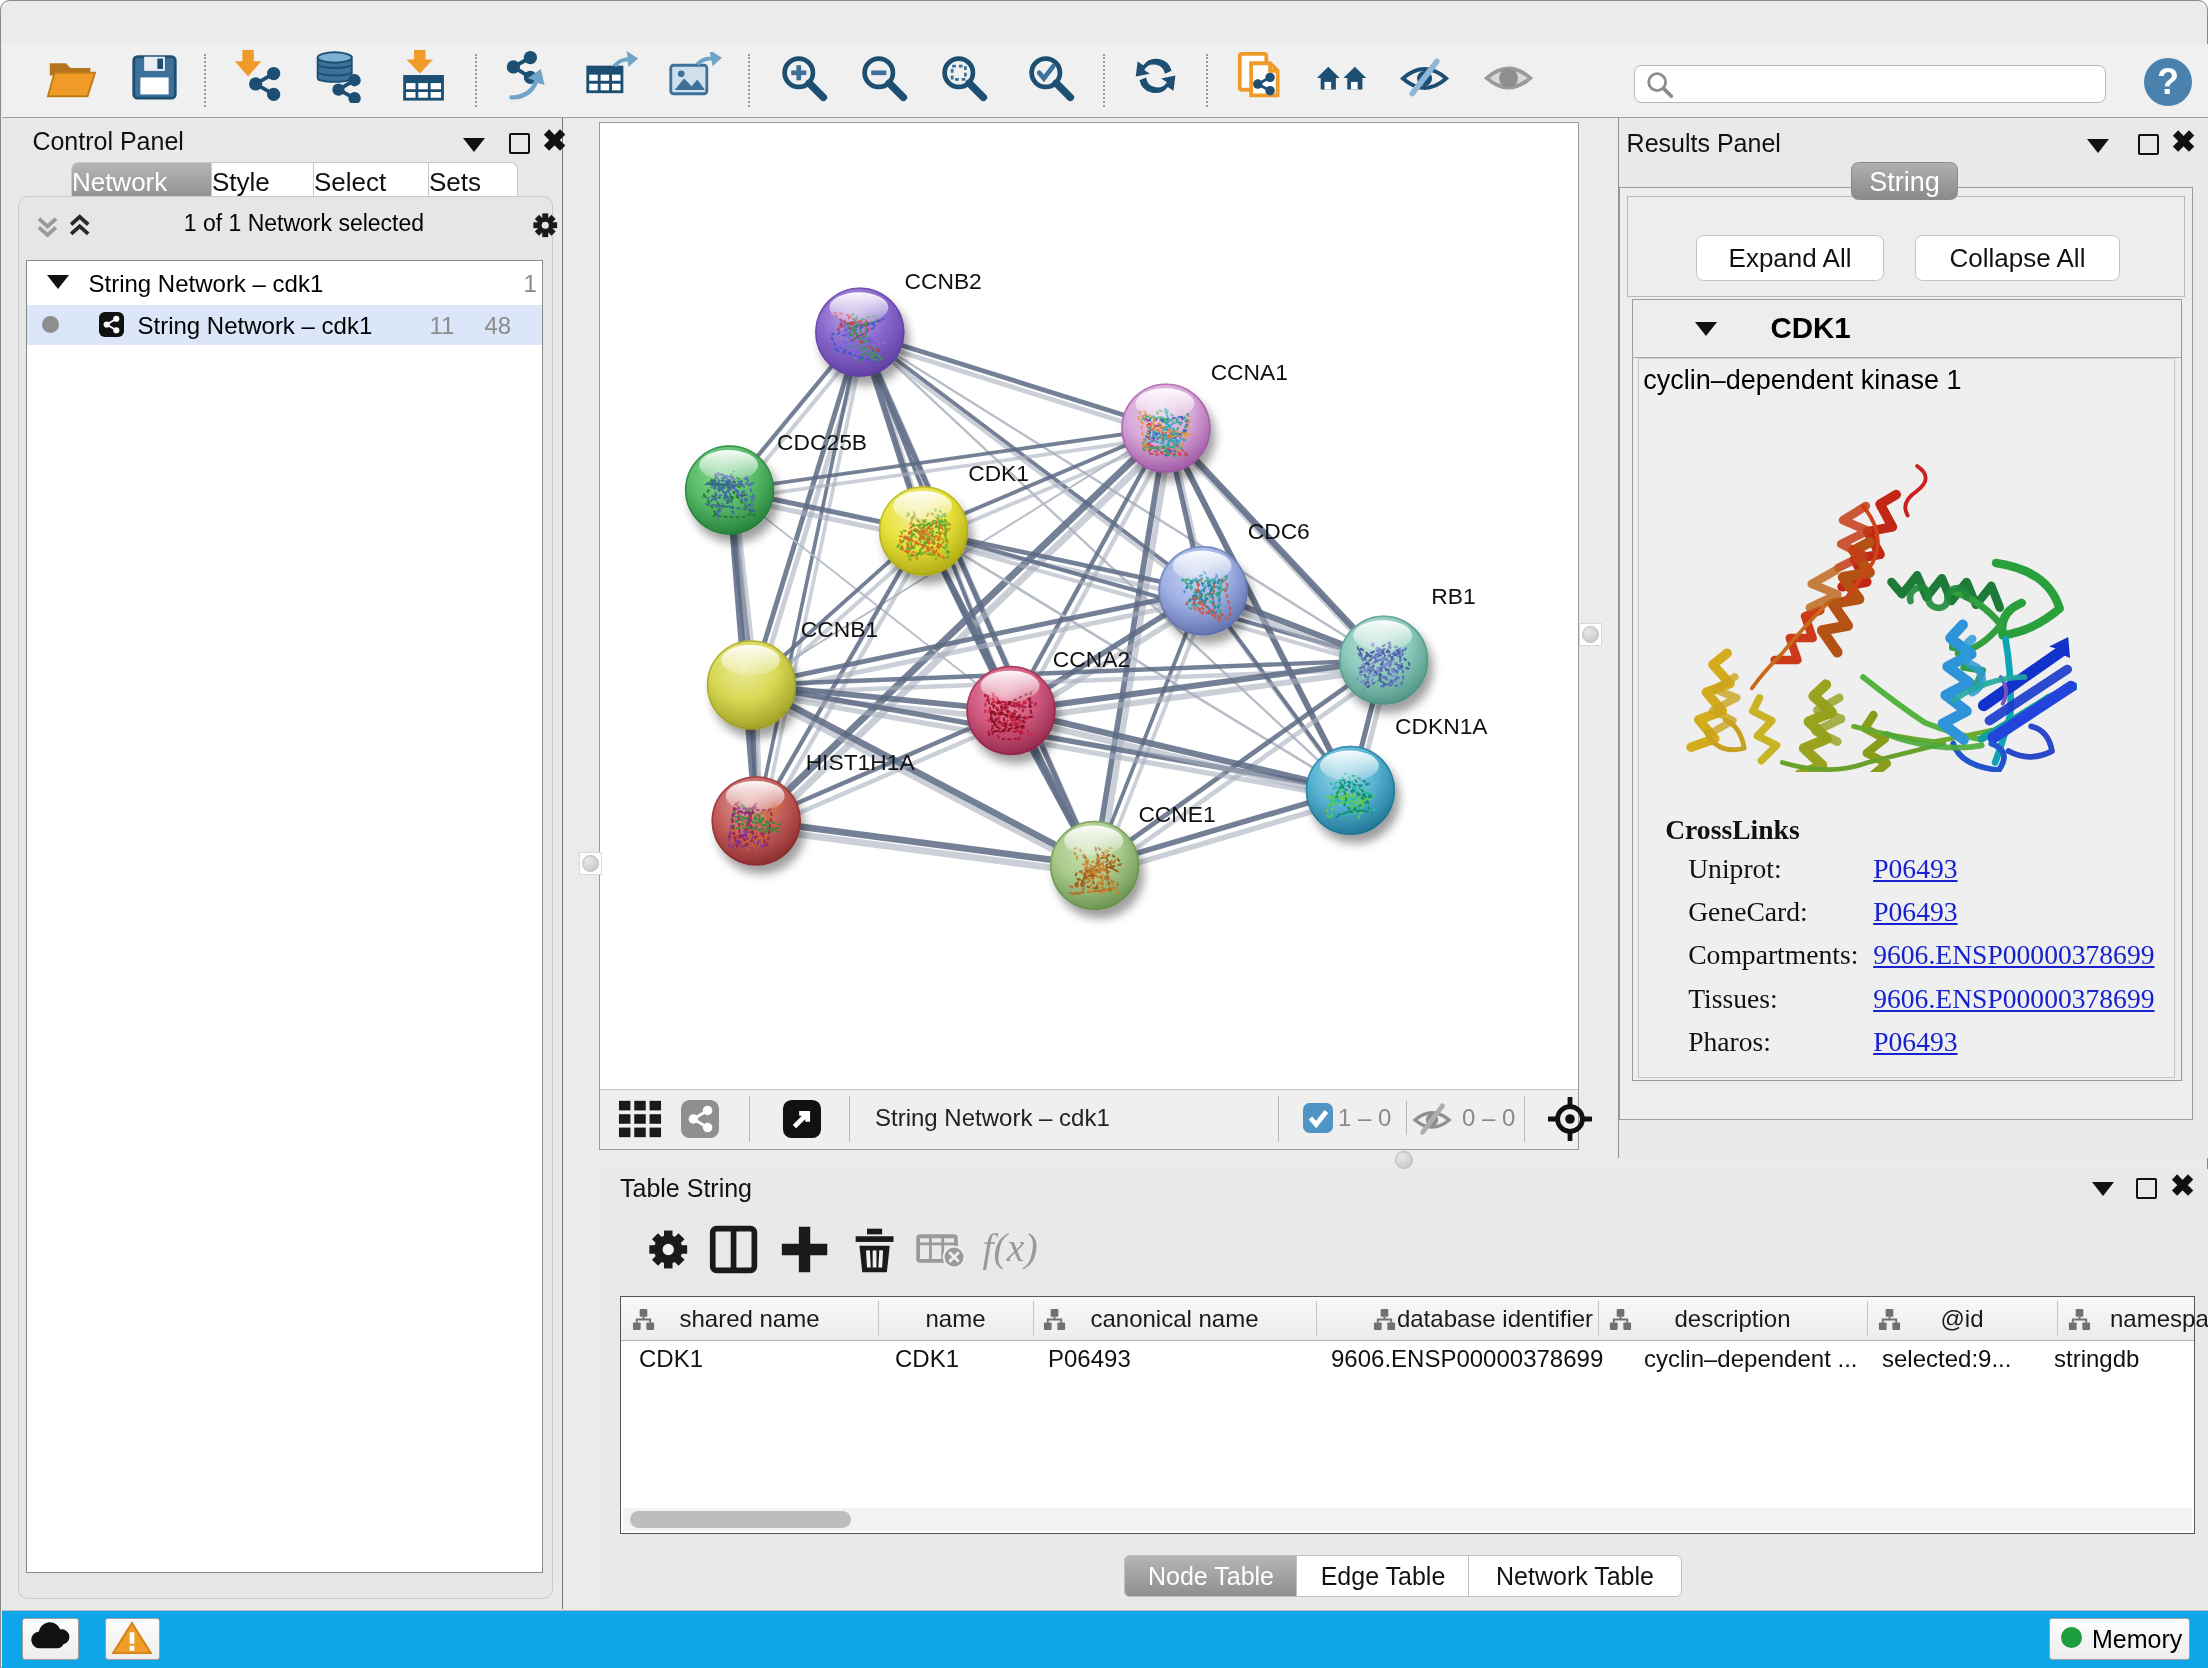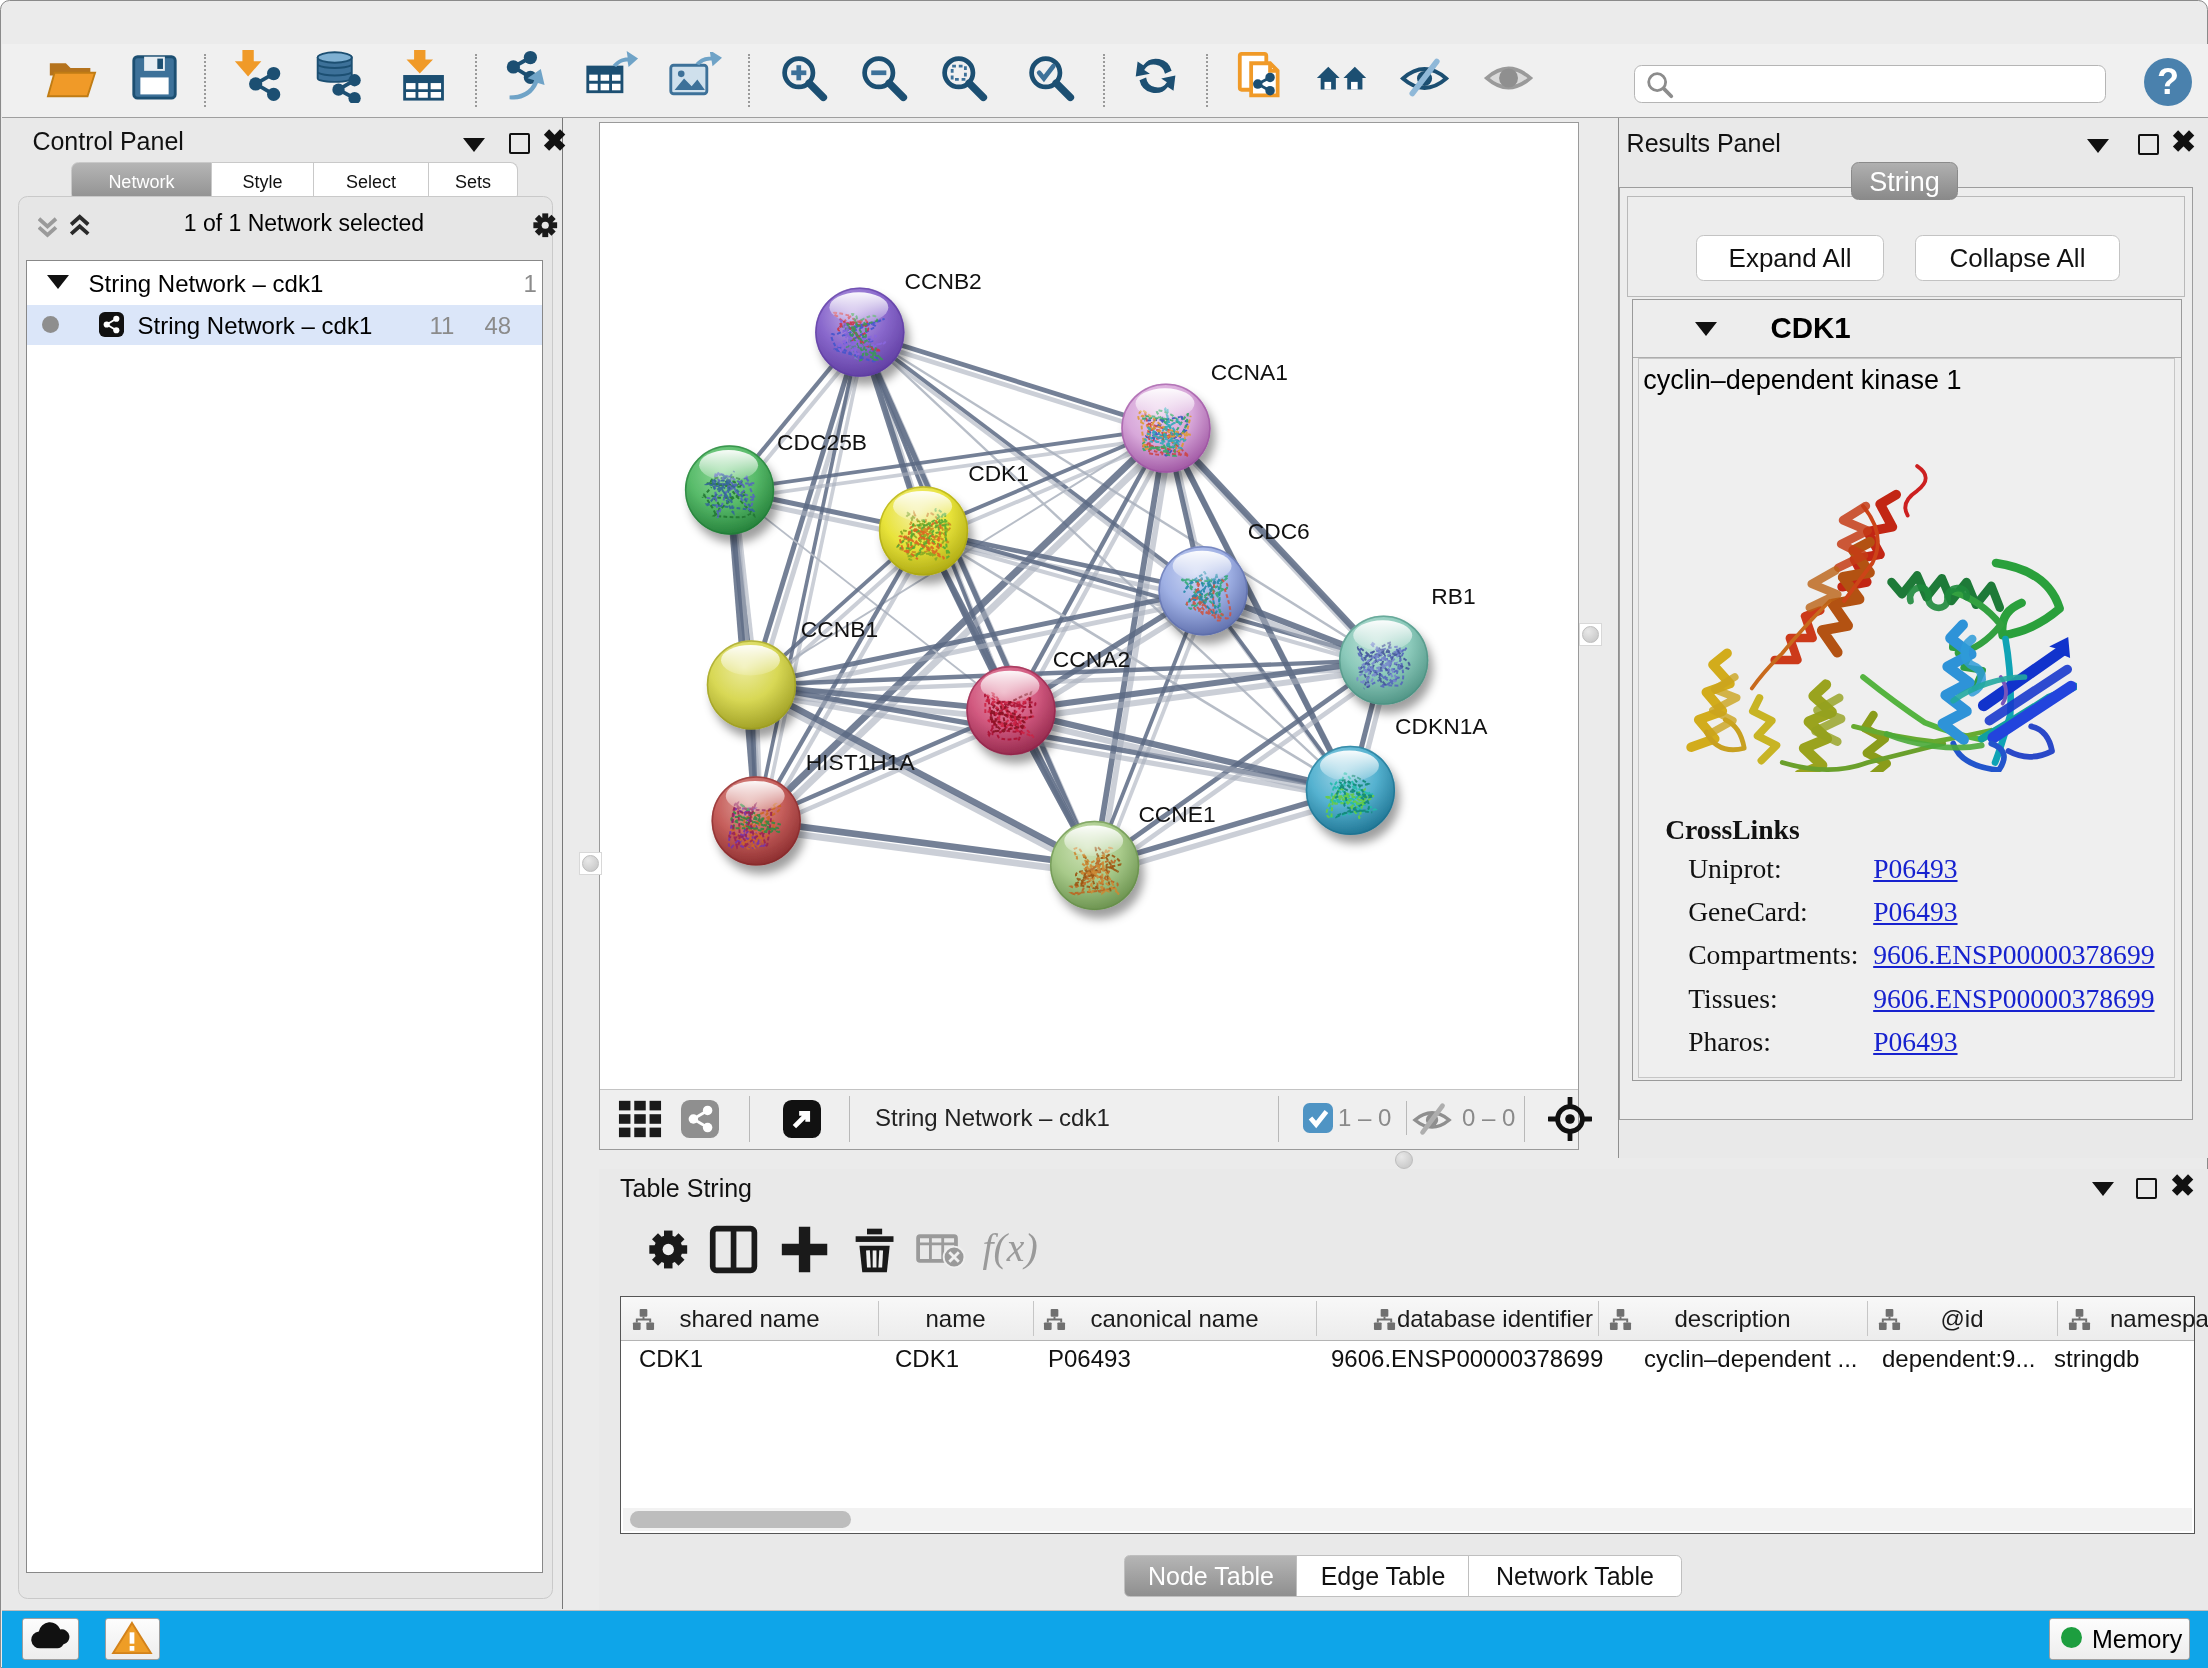--- a/index.html
+++ b/index.html
@@ -8,21 +8,21 @@
 #title{position:absolute;top:7.6px;left:0;width:100%;text-align:center;font-size:26px;color:#353535}
 #toolbar{position:absolute;left:1px;top:43px;width:2207px;height:73px;background:#f0f0f0;border-bottom:1px solid #9f9f9f}
 .tsep{position:absolute;top:9.5px;height:53px;width:0;border-left:2.9px dotted #9a9a9a}
 .ticon{position:absolute;top:7.6px}
 #searchbox{position:absolute;left:1632px;top:21px;width:470px;height:36px;background:#fff;border:1.9px solid #b5b5b5;border-radius:7.6px}
 #helpbtn{position:absolute;left:2142px;top:14.3px;width:48px;height:48px;border-radius:50%;background:#4a81ad;color:#fff;font-size:36px;font-weight:bold;text-align:center;line-height:48px}
 
 #cpanel{position:absolute;left:1.9px;top:117px;width:559px;height:1491px;background:#e9e9e9;border-right:1px solid #787878}
 .ptitle{font-size:25px;color:#111}
 .tabs{position:absolute;display:flex}
-.tab{height:38px;line-height:38px;font-size:18px;text-align:center;background:#fff;border:1px solid #c9c9c9;border-left:none;color:#111}
+.tab{height:38px;line-height:38px;font-size:26px;background:#fff;border:1px solid #c9c9c9;border-left:none;color:#111}
 .tab.first{border-left:1px solid #c9c9c9;border-radius:7.6px 0 0 7.6px}
 .tab.last{border-radius:0 7.6px 7.6px 0}
 .tab.sel{background:linear-gradient(#b5b5b5,#8f8f8f);color:#fff}
 #cplistwrap{position:absolute;left:15px;top:78px;width:533px;height:1401px;background:#e6e6e6;border:1px solid #c9c9c9;border-radius:9.5px}
 #cplisthead{position:absolute;left:0px;top:0;width:100%;height:63px}
 #cplist{position:absolute;left:7.6px;top:63px;width:517px;height:1313px;background:#fff;border:1.9px solid #888;box-sizing:border-box}
 .sqicon{width:21px;height:21px;border:2.9px solid #111;border-radius:1.9px;box-sizing:border-box}
 .xicon{font-size:30px;font-weight:bold;color:#111;line-height:21px}
 .tri{width:0;height:0;border-left:11.4px solid transparent;border-right:11.4px solid transparent;border-top:14.3px solid #111}
 
@@ -829,21 +829,21 @@
           <div class="tsepv" style="left:695px"></div>
           <div class="tsepv" style="left:977px"></div>
           <div class="tsepv" style="left:1246px"></div>
           <div class="tsepv" style="left:1436px"></div>
       </div>
       <div class="tcell" style="left:18px">CDK1</div>
       <div class="tcell" style="left:274px">CDK1</div>
       <div class="tcell" style="left:427px">P06493</div>
       <div class="tcell" style="left:710px">9606.ENSP00000378699</div>
       <div class="tcell" style="left:1023px">cyclin–dependent ...</div>
-      <div class="tcell" style="left:1261px">dependent:9...</div>
+      <div class="tcell" style="left:1261px">selected:9...</div>
       <div class="tcell" style="left:1433px">stringdb</div>
       <div id="tscroll">
           <div id="tthumb"></div>
         </div>
     </div>
     <div class="bottab" style="position:absolute;left:525px;top:386px;width:172px;background:linear-gradient(#b5b5b5,#8f8f8f);color:#fff;border-radius:5.7px 0 0 5.7px">Node Table</div>
     <div class="bottab" style="position:absolute;left:697px;top:386px;width:172px">Edge Table</div>
     <div class="bottab" style="position:absolute;left:869px;top:386px;width:212px;border-radius:0 5.7px 5.7px 0">Network Table</div>
   </div>
 

